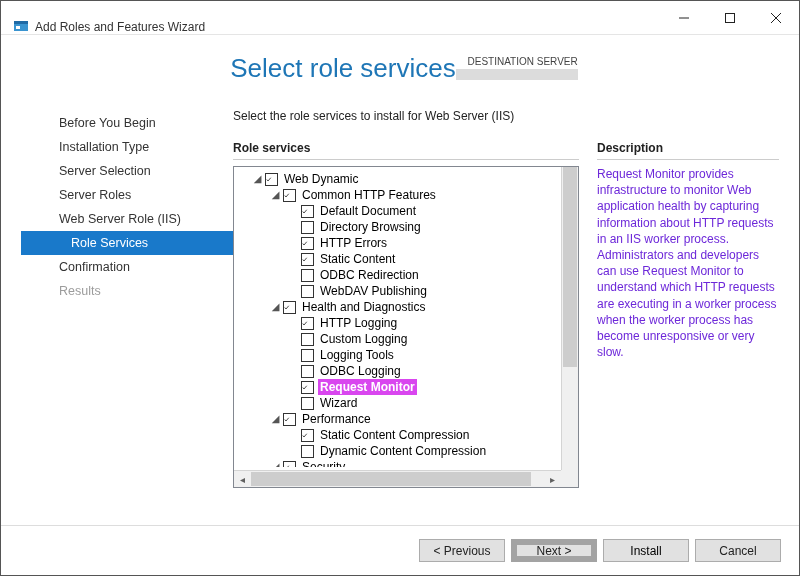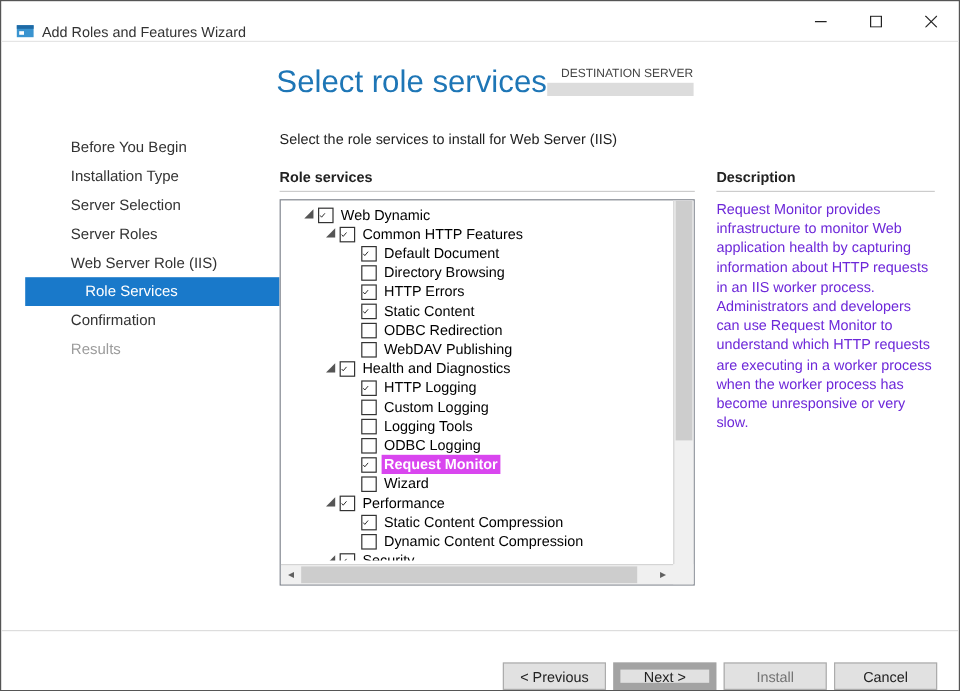--- a/index.html
+++ b/index.html
@@ -162,34 +162,34 @@
   .corner {
     position:absolute; right:0; bottom:0; width:17px; height:17px;
     background:#f0f0f0;
   }
   .desc-text { font-size:12px; color:#6d28d9; line-height:1.35; }
   
   .footer {
     position:absolute; bottom:0; left:0; right:0;
     height: 50px;
     border-top: 1px solid #ddd;
-    display:flex; align-items:flex-end; justify-content:flex-end;
+    display:flex; align-items:center; justify-content:flex-end;
     padding-right: 18px; gap: 6px;
   }
   .btn {
     min-width: 86px; height: 23px;
     border: 1px solid #acacac;
     background: #e1e1e1;
     font-size:12px;
     color:#222;
     display:flex; align-items:center; justify-content:center;
     padding: 0 10px;
   }
   .btn.default { border: 6px solid #a3a3a3; }
-  .btn.disabled { color:#737373; }
+  .btn.disabled { color:#000000; }
 </style>
 </head>
 <body>
 
 <div class="titlebar">
   <span class="ticon">
     <svg viewBox="0 0 16 16">
         <rect x="1" y="3" width="14" height="10" fill="#3a94d0"></rect>
         <rect x="1" y="3" width="14" height="3" fill="#1f6aa5"></rect>
         <rect x="3" y="8" width="4" height="3" fill="#fff"></rect>

